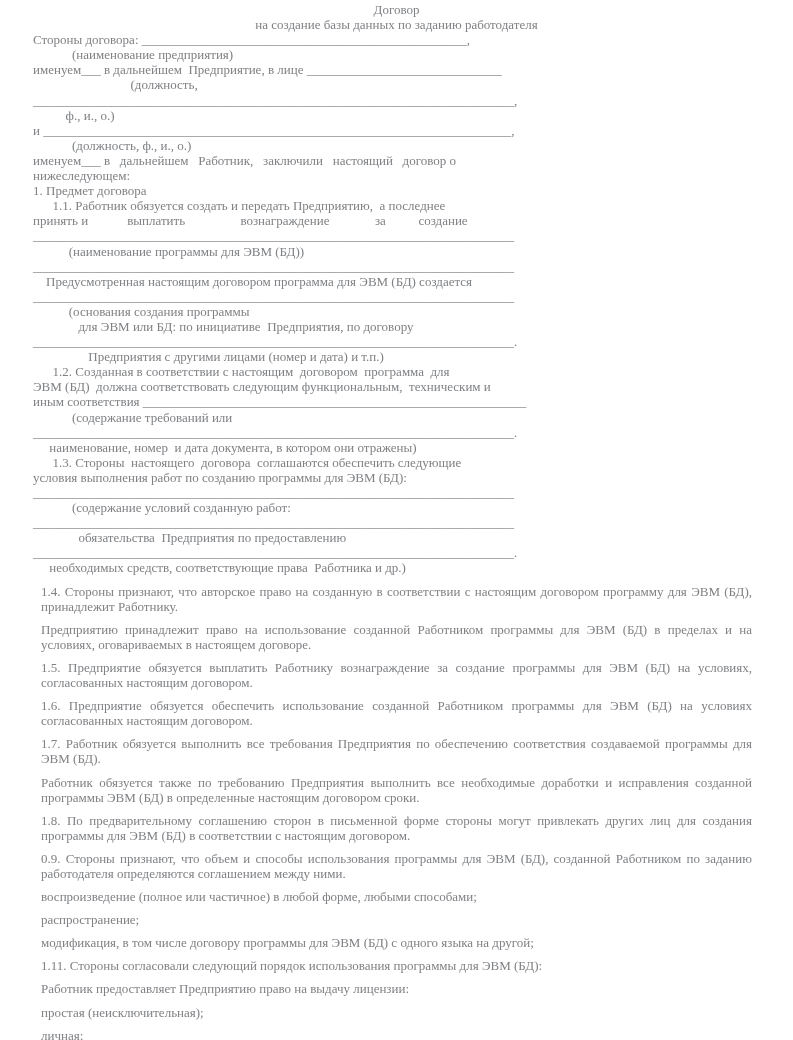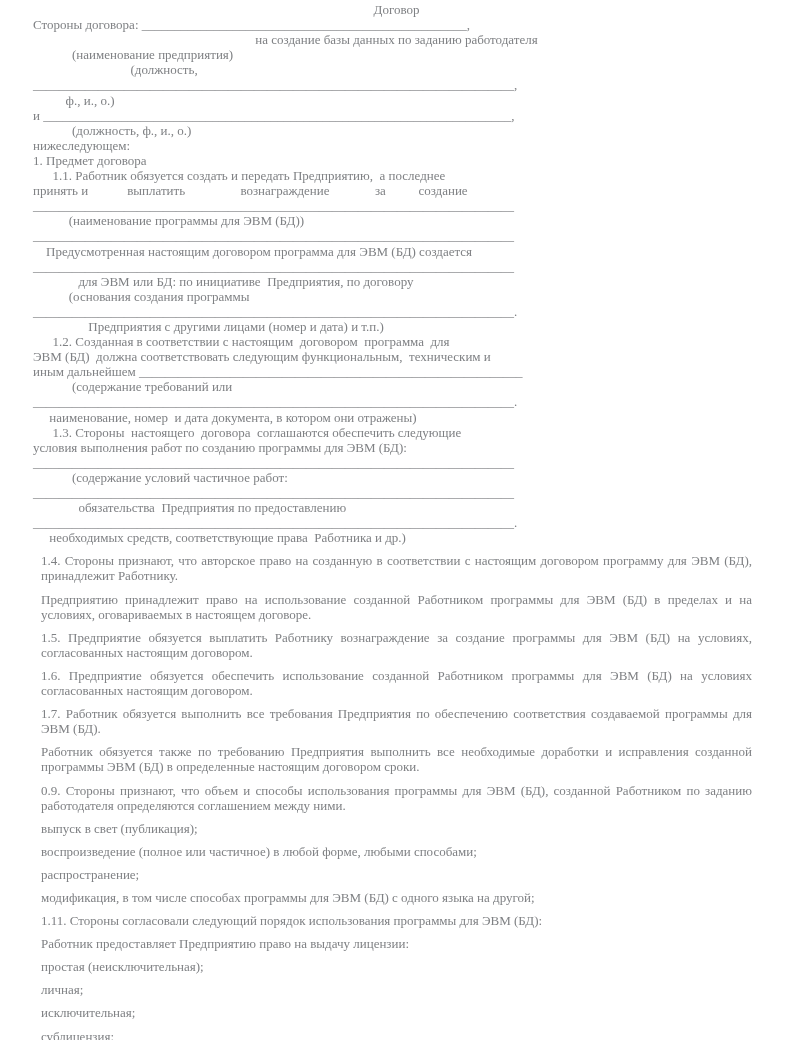--- a/index.html
+++ b/index.html
@@ -31,68 +31,70 @@
     padding: 0;
     text-align: justify;
   }
 </style>
 </head>
 <body>
 
 <div class="doc">
   <div class="pre-section">
       <div class="line center">Договор</div>
+      <div class="line center">на создание базы данных по заданию работодателя</div>
       <div class="line">Стороны договора: __________________________________________________,</div>
-      <div class="line center">на создание базы данных по заданию работодателя</div>
       <div class="line">            (наименование предприятия)</div>
+      <div class="line">именуем___ в дальнейшем  Предприятие, в лице ______________________________</div>
       <div class="line">                              (должность,</div>
       <div class="line">__________________________________________________________________________,</div>
       <div class="line">          ф., и., о.)</div>
       <div class="line">и ________________________________________________________________________,</div>
       <div class="line">            (должность, ф., и., о.)</div>
+      <div class="line">именуем___ в   дальнейшем   Работник,   заключили   настоящий   договор о</div>
       <div class="line">нижеследующем:</div>
       <div class="line">1. Предмет договора</div>
       <div class="line">      1.1. Работник обязуется создать и передать Предприятию,  а последнее</div>
       <div class="line">принять и            выплатить                 вознаграждение              за          создание</div>
       <div class="line">__________________________________________________________________________</div>
       <div class="line">           (наименование программы для ЭВМ (БД))</div>
       <div class="line">__________________________________________________________________________</div>
       <div class="line">    Предусмотренная настоящим договором программа для ЭВМ (БД) создается</div>
       <div class="line">__________________________________________________________________________</div>
+      <div class="line">           (основания создания программы</div>
       <div class="line">              для ЭВМ или БД: по инициативе  Предприятия, по договору</div>
-      <div class="line">           (основания создания программы</div>
       <div class="line">__________________________________________________________________________.</div>
       <div class="line">                 Предприятия с другими лицами (номер и дата) и т.п.)</div>
       <div class="line">      1.2. Созданная в соответствии с настоящим  договором  программа  для</div>
       <div class="line">ЭВМ (БД)  должна соответствовать следующим функциональным,  техническим и</div>
-      <div class="line">иным дальнейшем ___________________________________________________________</div>
+      <div class="line">иным соответствия ___________________________________________________________</div>
       <div class="line">            (содержание требований или</div>
       <div class="line">__________________________________________________________________________.</div>
       <div class="line">     наименование, номер  и дата документа, в котором они отражены)</div>
       <div class="line">      1.3. Стороны  настоящего  договора  соглашаются обеспечить следующие</div>
       <div class="line">условия выполнения работ по созданию программы для ЭВМ (БД):</div>
       <div class="line">__________________________________________________________________________</div>
-      <div class="line">            (содержание условий частичное работ:</div>
+      <div class="line">            (содержание условий созданную работ:</div>
       <div class="line">__________________________________________________________________________</div>
       <div class="line">              обязательства  Предприятия по предоставлению</div>
       <div class="line">__________________________________________________________________________.</div>
       <div class="line">     необходимых средств, соответствующие права  Работника и др.)</div>
     </div>
   <div class="paragraph-section">
       <p>1.4. Стороны признают, что авторское право на созданную в соответствии с настоящим договором программу для ЭВМ (БД), принадлежит Работнику.</p>
       <p>Предприятию принадлежит право на использование созданной Работником программы для ЭВМ (БД) в пределах и на условиях, оговариваемых в настоящем договоре.</p>
       <p>1.5. Предприятие обязуется выплатить Работнику вознаграждение за создание программы для ЭВМ (БД) на условиях, согласованных настоящим договором.</p>
       <p>1.6. Предприятие обязуется обеспечить использование созданной Работником программы для ЭВМ (БД) на условиях согласованных настоящим договором.</p>
       <p>1.7. Работник обязуется выполнить все требования Предприятия по обеспечению соответствия создаваемой программы для ЭВМ (БД).</p>
       <p>Работник обязуется также по требованию Предприятия выполнить все необходимые доработки и исправления созданной программы ЭВМ (БД) в определенные настоящим договором сроки.</p>
+      <p>1.8. По предварительному соглашению сторон в письменной форме стороны могут привлекать других лиц для создания программы для ЭВМ (БД) в соответствии с настоящим договором.</p>
       <p>0.9. Стороны признают, что объем и способы использования программы для ЭВМ (БД), созданной Работником по заданию работодателя определяются соглашением между ними.</p>
-      <p>выпуск в свет (публикация);</p>
       <p>воспроизведение (полное или частичное) в любой форме, любыми способами;</p>
       <p>распространение;</p>
-      <p>модификация, в том числе способах программы для ЭВМ (БД) с одного языка на другой;</p>
+      <p>модификация, в том числе договору программы для ЭВМ (БД) с одного языка на другой;</p>
       <p>1.11. Стороны согласовали следующий порядок использования программы для ЭВМ (БД):</p>
       <p>Работник предоставляет Предприятию право на выдачу лицензии:</p>
       <p>простая (неисключительная);</p>
       <p>личная;</p>
       <p>исключительная;</p>
       <p>сублицензия;</p>
     </div>
 </div>
 
 </body></html>

